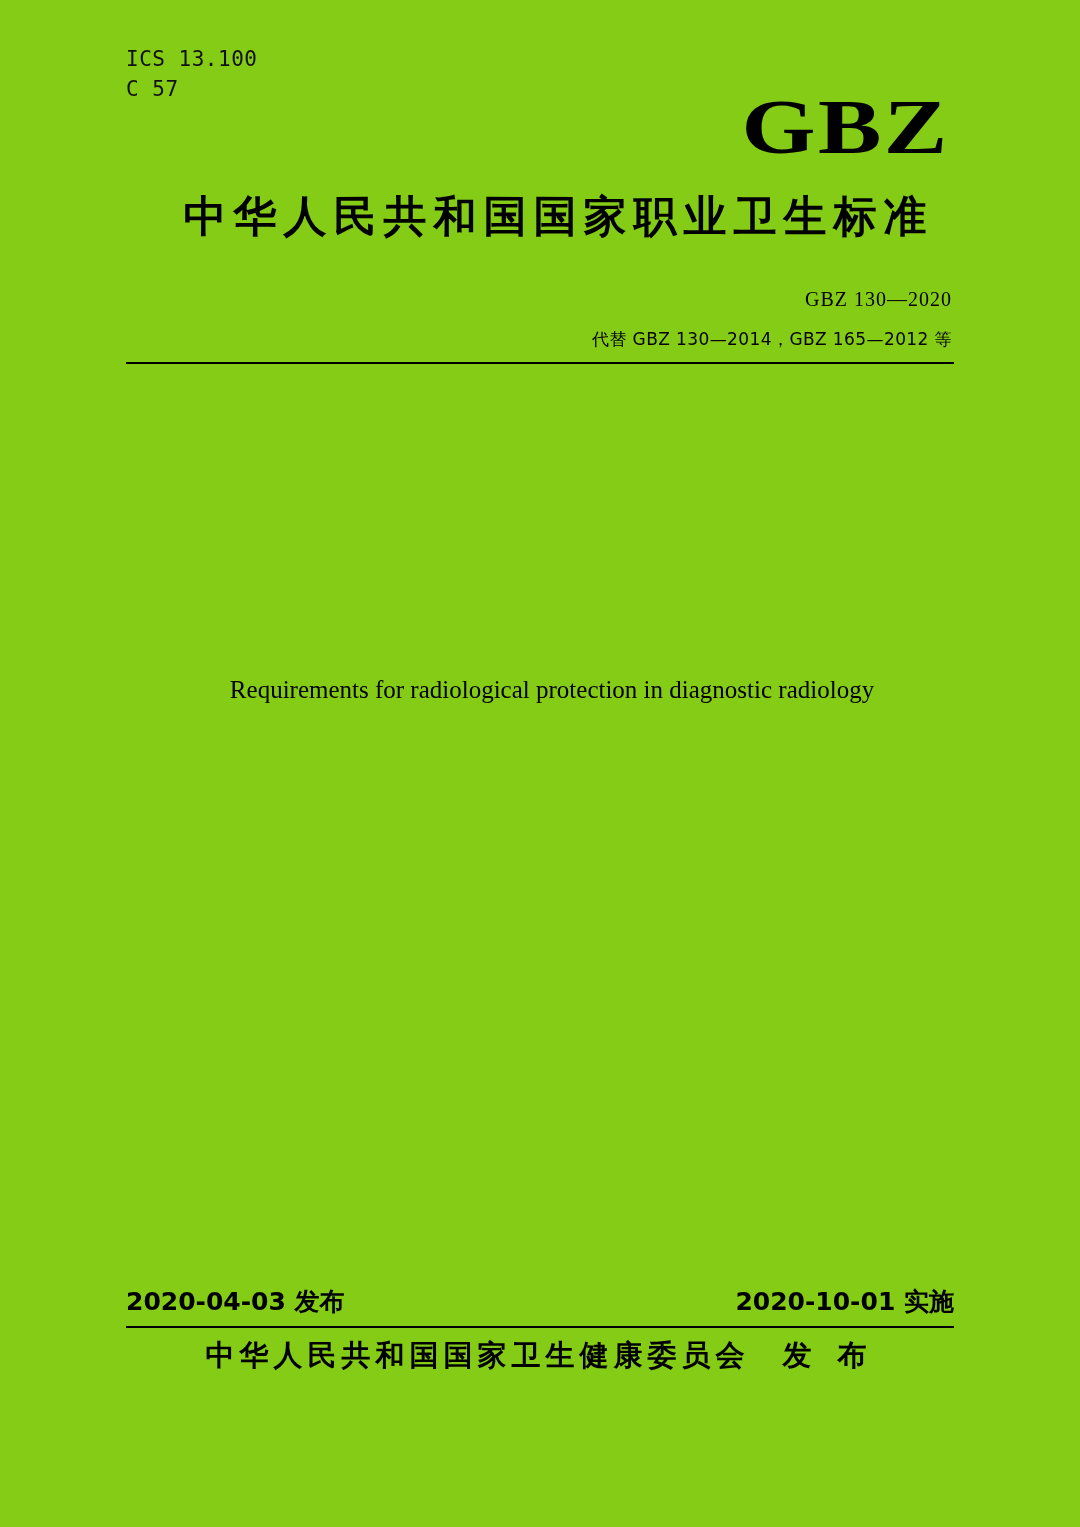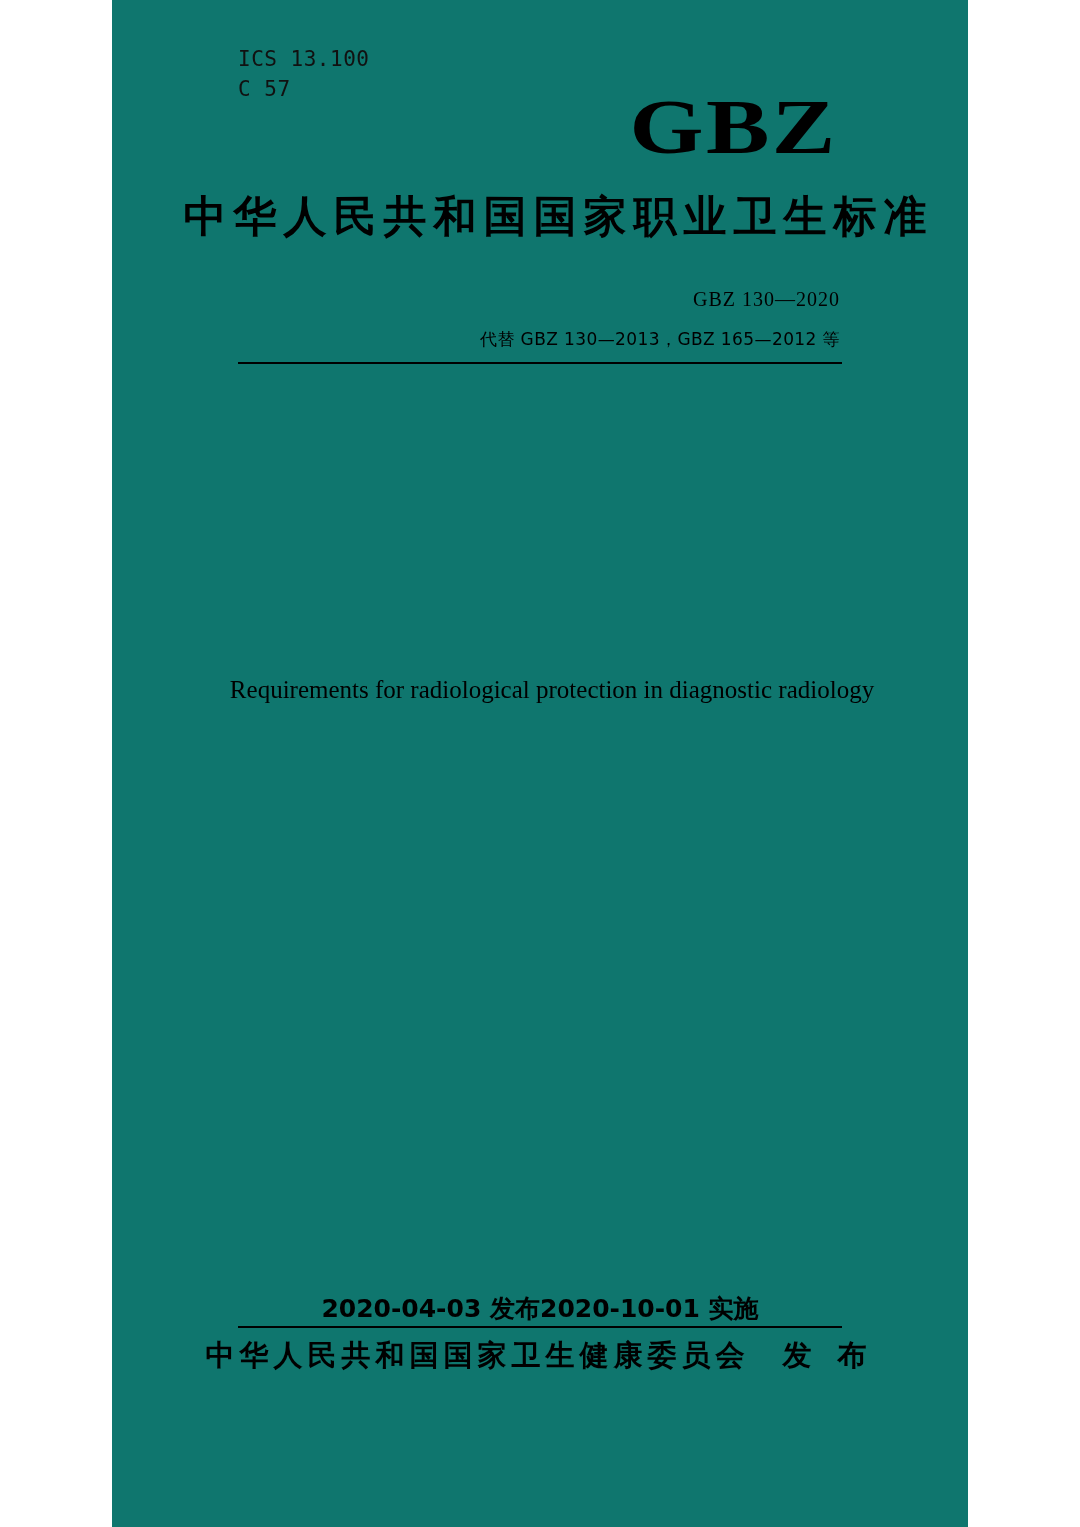--- a/index.html
+++ b/index.html
@@ -6,24 +6,24 @@
     margin: 0;
     padding: 0;
     background: #ffffff;
   }
   body {
     font-family: "Liberation Serif", serif;
     color: #000000;
   }
   .page {
     position: relative;
-    width: 856px;
+    width: 1080px;
     height: 1527px;
     margin: 0 auto;
-    background: #0f766e;
+    background: #84cc16;
     overflow: hidden;
   }
 
   
   .ics-block {
     position: absolute;
     left: 126px;
     top: 44px;
     font-family: "DejaVu Sans Mono", monospace;
     font-size: 21px;
@@ -114,26 +114,25 @@
     padding-left: 24px;
   }
 
   
   .date-row {
     position: absolute;
     left: 126px;
     right: 126px;
     top: 1285px;
     display: flex;
-    justify-content: center;
+    justify-content: space-between;
     font-family: "DejaVu Sans", sans-serif;
     font-weight: bold;
     font-size: 25px;
     color: #000;
-    margin-top: 7px;
   }
   .rule-bottom {
     position: absolute;
     left: 126px;
     right: 126px;
     top: 1326px;
     height: 2px;
     background: #000;
   }
   .issuer {
@@ -161,21 +160,21 @@
   <div class="ics-block">
     <div class="ics-line">ICS 13.100</div>
     <div class="ics-line">C 57</div>
   </div>
 
   <div class="gbz-logo">GBZ</div>
 
   <div class="cn-title">中华人民共和国国家职业卫生标准</div>
 
   <div class="std-no">GBZ 130—2020</div>
-  <div class="replaces">代替 GBZ 130—2013，GBZ 165—2012 等</div>
+  <div class="replaces">代替 GBZ 130—2014，GBZ 165—2012 等</div>
 
   <div class="rule-top"></div>
 
   <div class="doc-title-en">Requirements for radiological protection in diagnostic radiology</div>
 
   <div class="date-row">
     <div>2020-04-03 发布</div>
     <div>2020-10-01 实施</div>
   </div>
 

